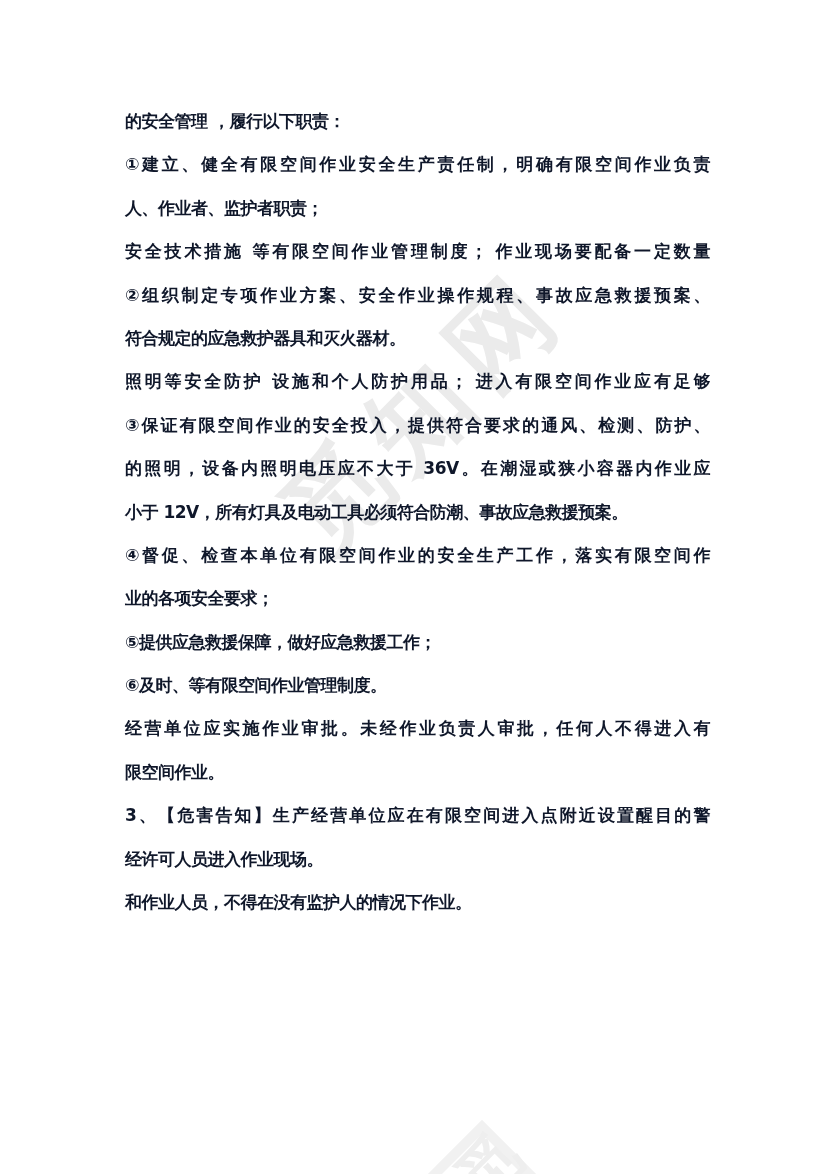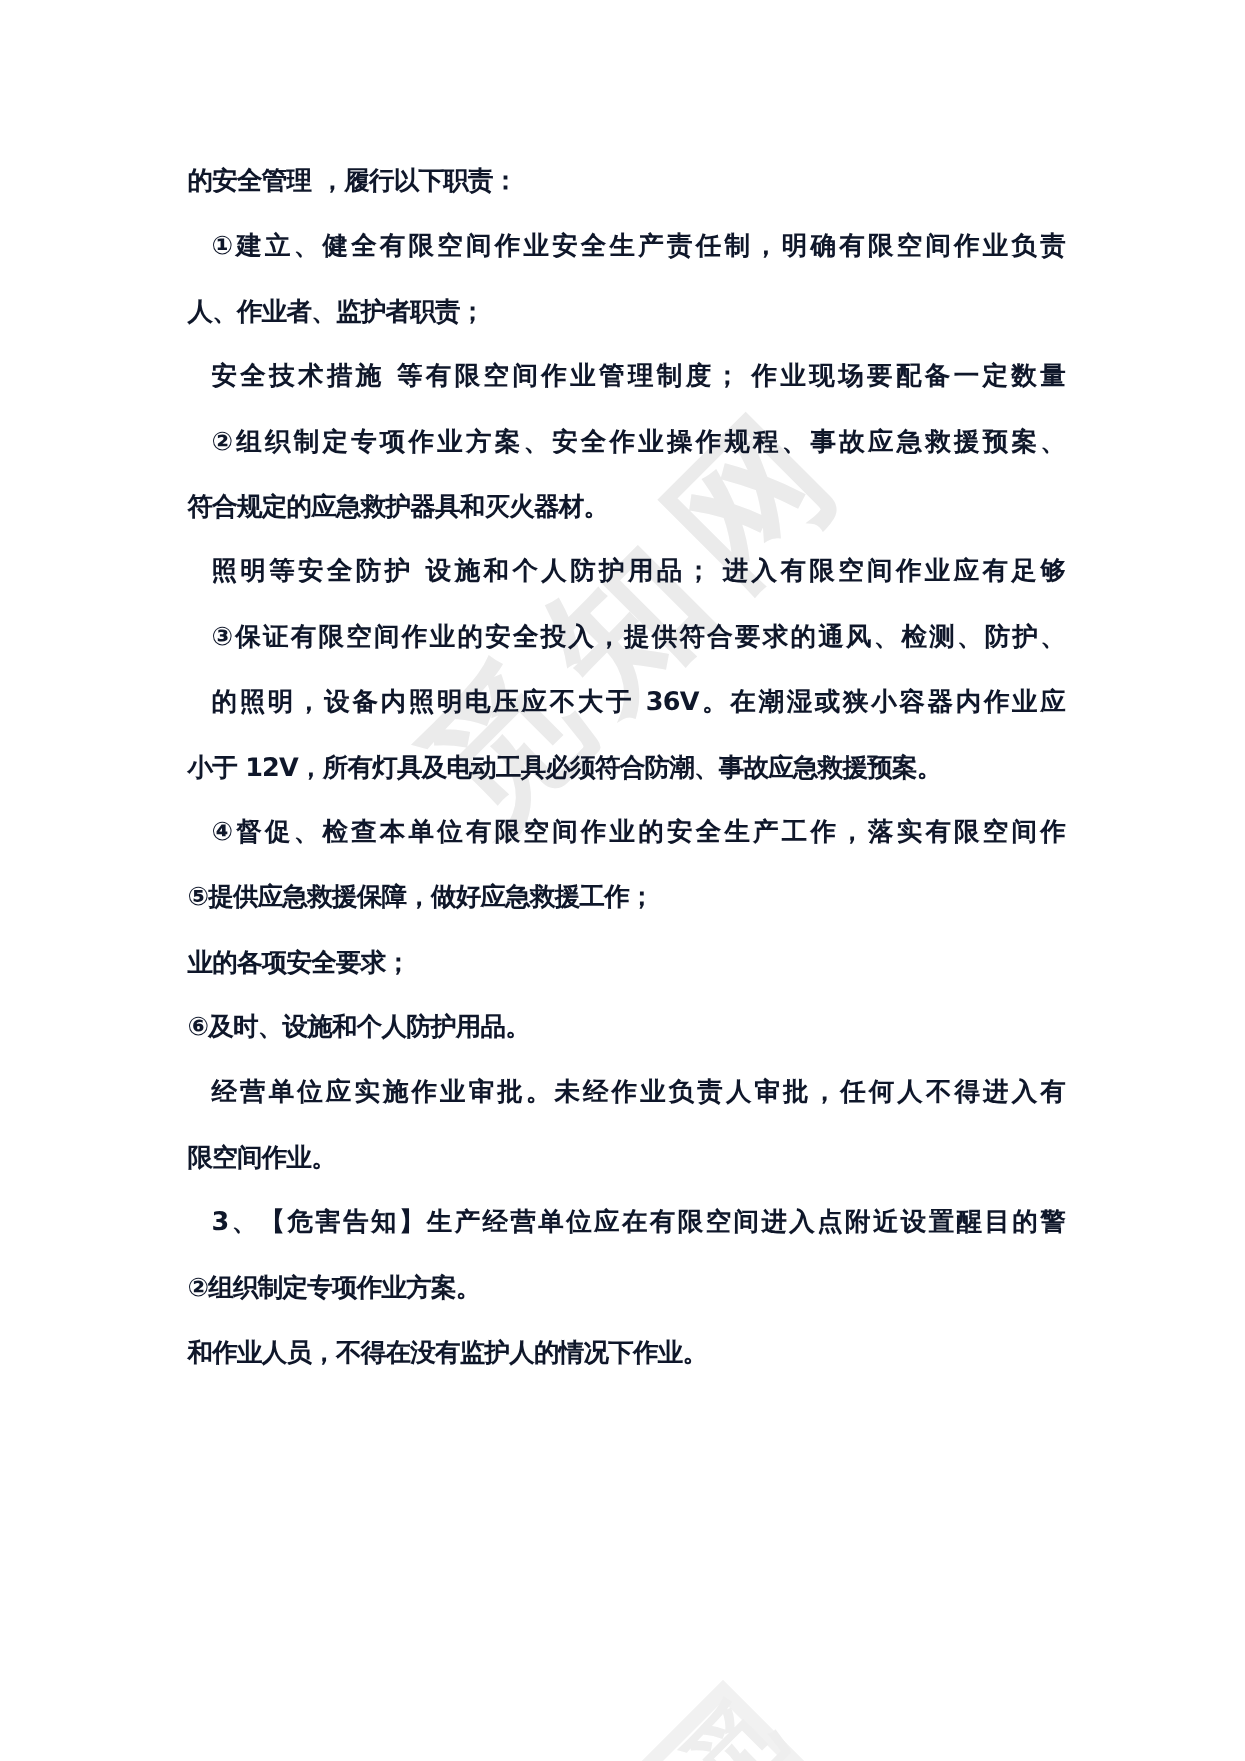--- a/index.html
+++ b/index.html
@@ -72,21 +72,20 @@
     letter-spacing: -0.5px;
     line-height: 43.4px;
     height: 43.4px;
     text-align: left;
     white-space: normal;
     overflow: visible;
   }
   .line.jl {
     text-align: justify;
     text-align-last: justify;
-    margin-left: 16px;
   }
 </style>
 </head>
 <body>
 
 <div class="page">
 
   <div class="wm-text">觅知网</div>
   <div class="wm-diamond"></div>
   <div class="wm-logo-char">觅</div>
@@ -96,23 +95,23 @@
     <div class="line jl">①建立、健全有限空间作业安全生产责任制，明确有限空间作业负责</div>
     <div class="line">人、作业者、监护者职责；</div>
     <div class="line jl">安全技术措施 等有限空间作业管理制度； 作业现场要配备一定数量</div>
     <div class="line jl">②组织制定专项作业方案、安全作业操作规程、事故应急救援预案、</div>
     <div class="line">符合规定的应急救护器具和灭火器材。</div>
     <div class="line jl">照明等安全防护 设施和个人防护用品； 进入有限空间作业应有足够</div>
     <div class="line jl">③保证有限空间作业的安全投入，提供符合要求的通风、检测、防护、</div>
     <div class="line jl">的照明，设备内照明电压应不大于 36V。在潮湿或狭小容器内作业应</div>
     <div class="line">小于 12V，所有灯具及电动工具必须符合防潮、事故应急救援预案。</div>
     <div class="line jl">④督促、检查本单位有限空间作业的安全生产工作，落实有限空间作</div>
+    <div class="line">业的各项安全要求；</div>
     <div class="line">⑤提供应急救援保障，做好应急救援工作；</div>
-    <div class="line">业的各项安全要求；</div>
-    <div class="line">⑥及时、设施和个人防护用品。</div>
+    <div class="line">⑥及时、等有限空间作业管理制度。</div>
     <div class="line jl">经营单位应实施作业审批。未经作业负责人审批，任何人不得进入有</div>
     <div class="line">限空间作业。</div>
     <div class="line jl">3、【危害告知】生产经营单位应在有限空间进入点附近设置醒目的警</div>
-    <div class="line">②组织制定专项作业方案。</div>
+    <div class="line">经许可人员进入作业现场。</div>
     <div class="line">和作业人员，不得在没有监护人的情况下作业。</div>
   </div>
 
 </div>
 
 </body></html>

